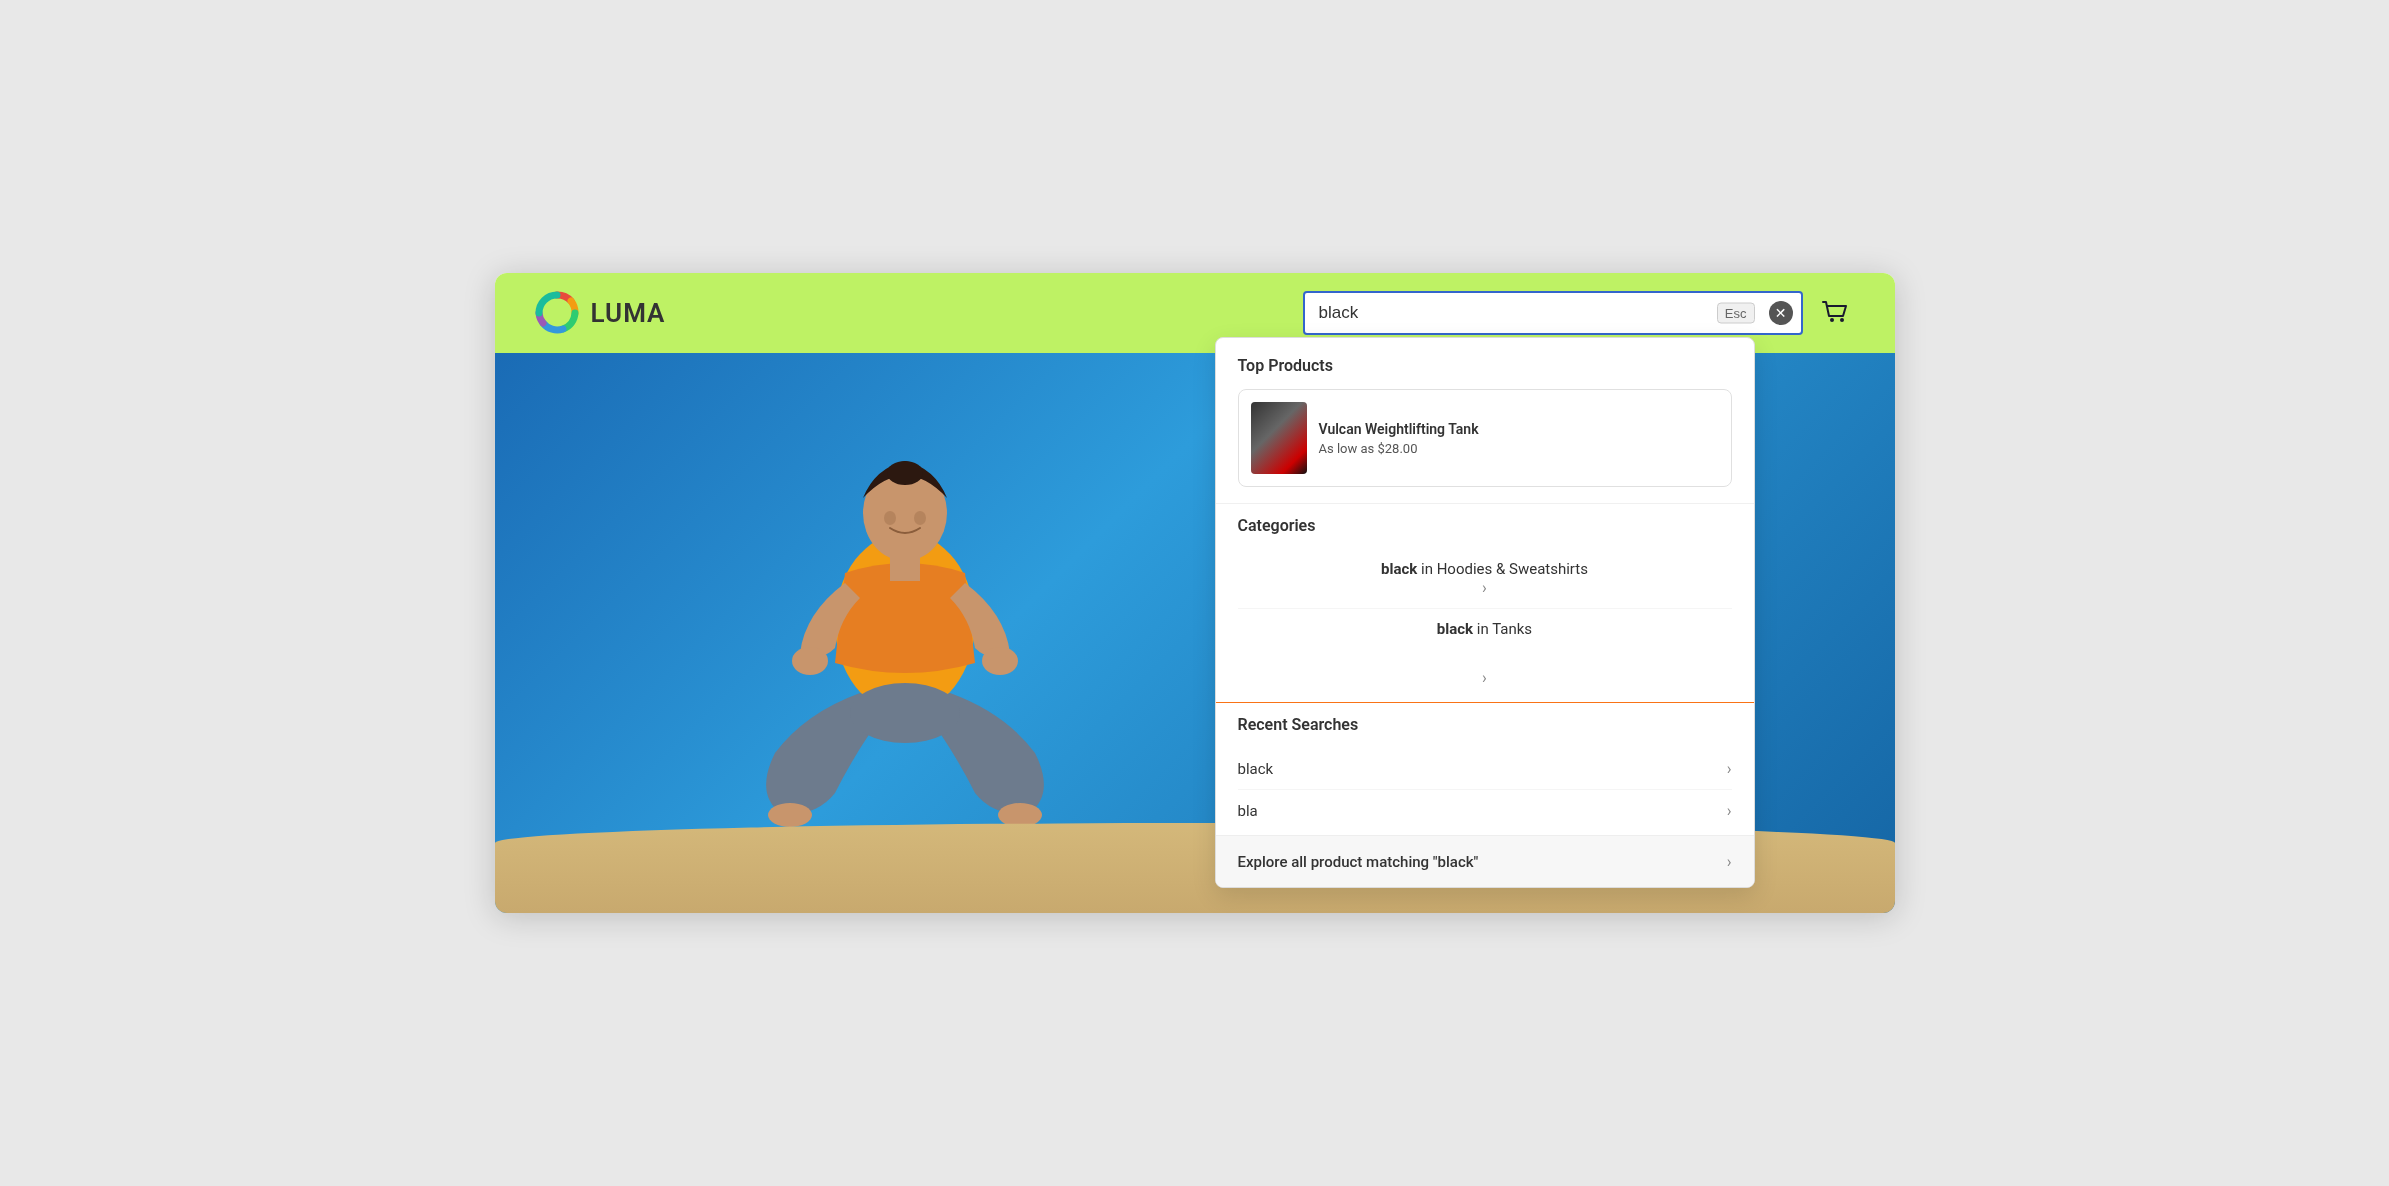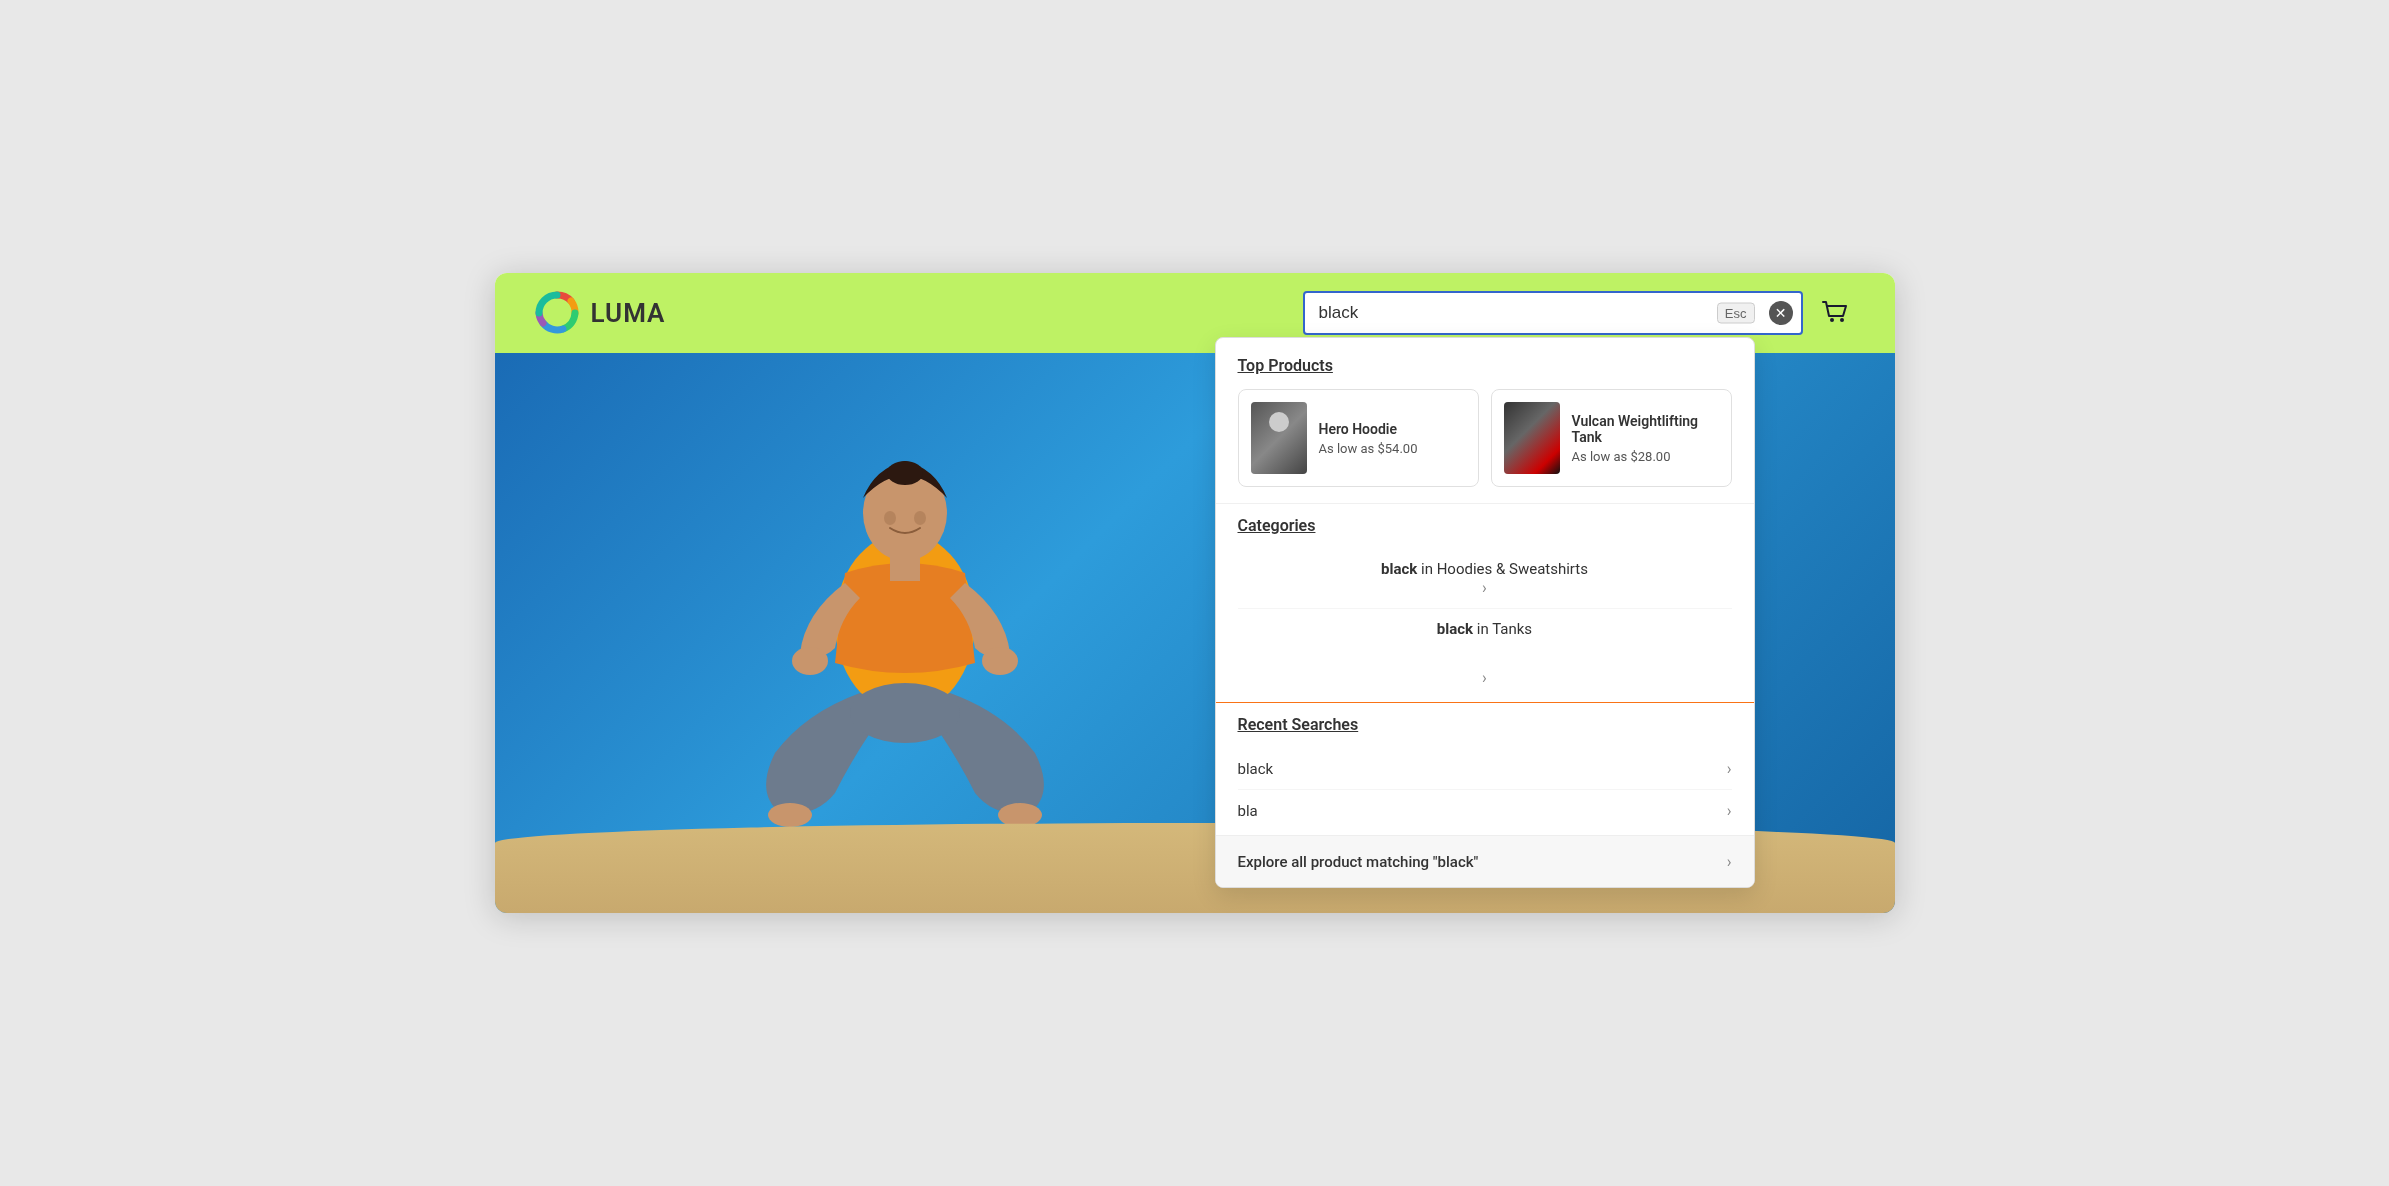--- a/index.html
+++ b/index.html
@@ -137,21 +137,20 @@
       overflow: hidden;
     }
     .dropdown-section {
       padding: 18px 22px 8px;
     }
     .dropdown-section-title {
       font-size: 16px;
       font-weight: 600;
       color: #333;
       margin-bottom: 14px;
-      text-decoration: underline;
     }
     .products-grid {
       display: flex;
       gap: 12px;
       margin-bottom: 8px;
     }
     .product-card {
       flex: 1;
       border: 1px solid #e0e0e0;
       border-radius: 8px;
@@ -289,29 +288,20 @@
         <input type="text" class="search-box" value="black" style="">
         <button class="search-esc-btn">Esc</button>
         <button class="search-clear-btn">✕</button>
 
         <div class="search-dropdown">
 
           <div class="dropdown-section">
             <div class="dropdown-section-title">Top Products</div>
             <div class="products-grid">
 
-              <div class="product-card">
-                <div class="product-thumb">
-                  <div class="thumb-hoodie"></div>
-                </div>
-                <div class="product-info">
-                  <div class="product-name">Hero Hoodie</div>
-                  <div class="product-price">As low as $54.00</div>
-                </div>
-              </div>
 
               <div class="product-card">
                 <div class="product-thumb">
                   <div class="thumb-tank"></div>
                 </div>
                 <div class="product-info">
                   <div class="product-name">Vulcan Weightlifting Tank</div>
                   <div class="product-price">As low as $28.00</div>
                 </div>
               </div>

